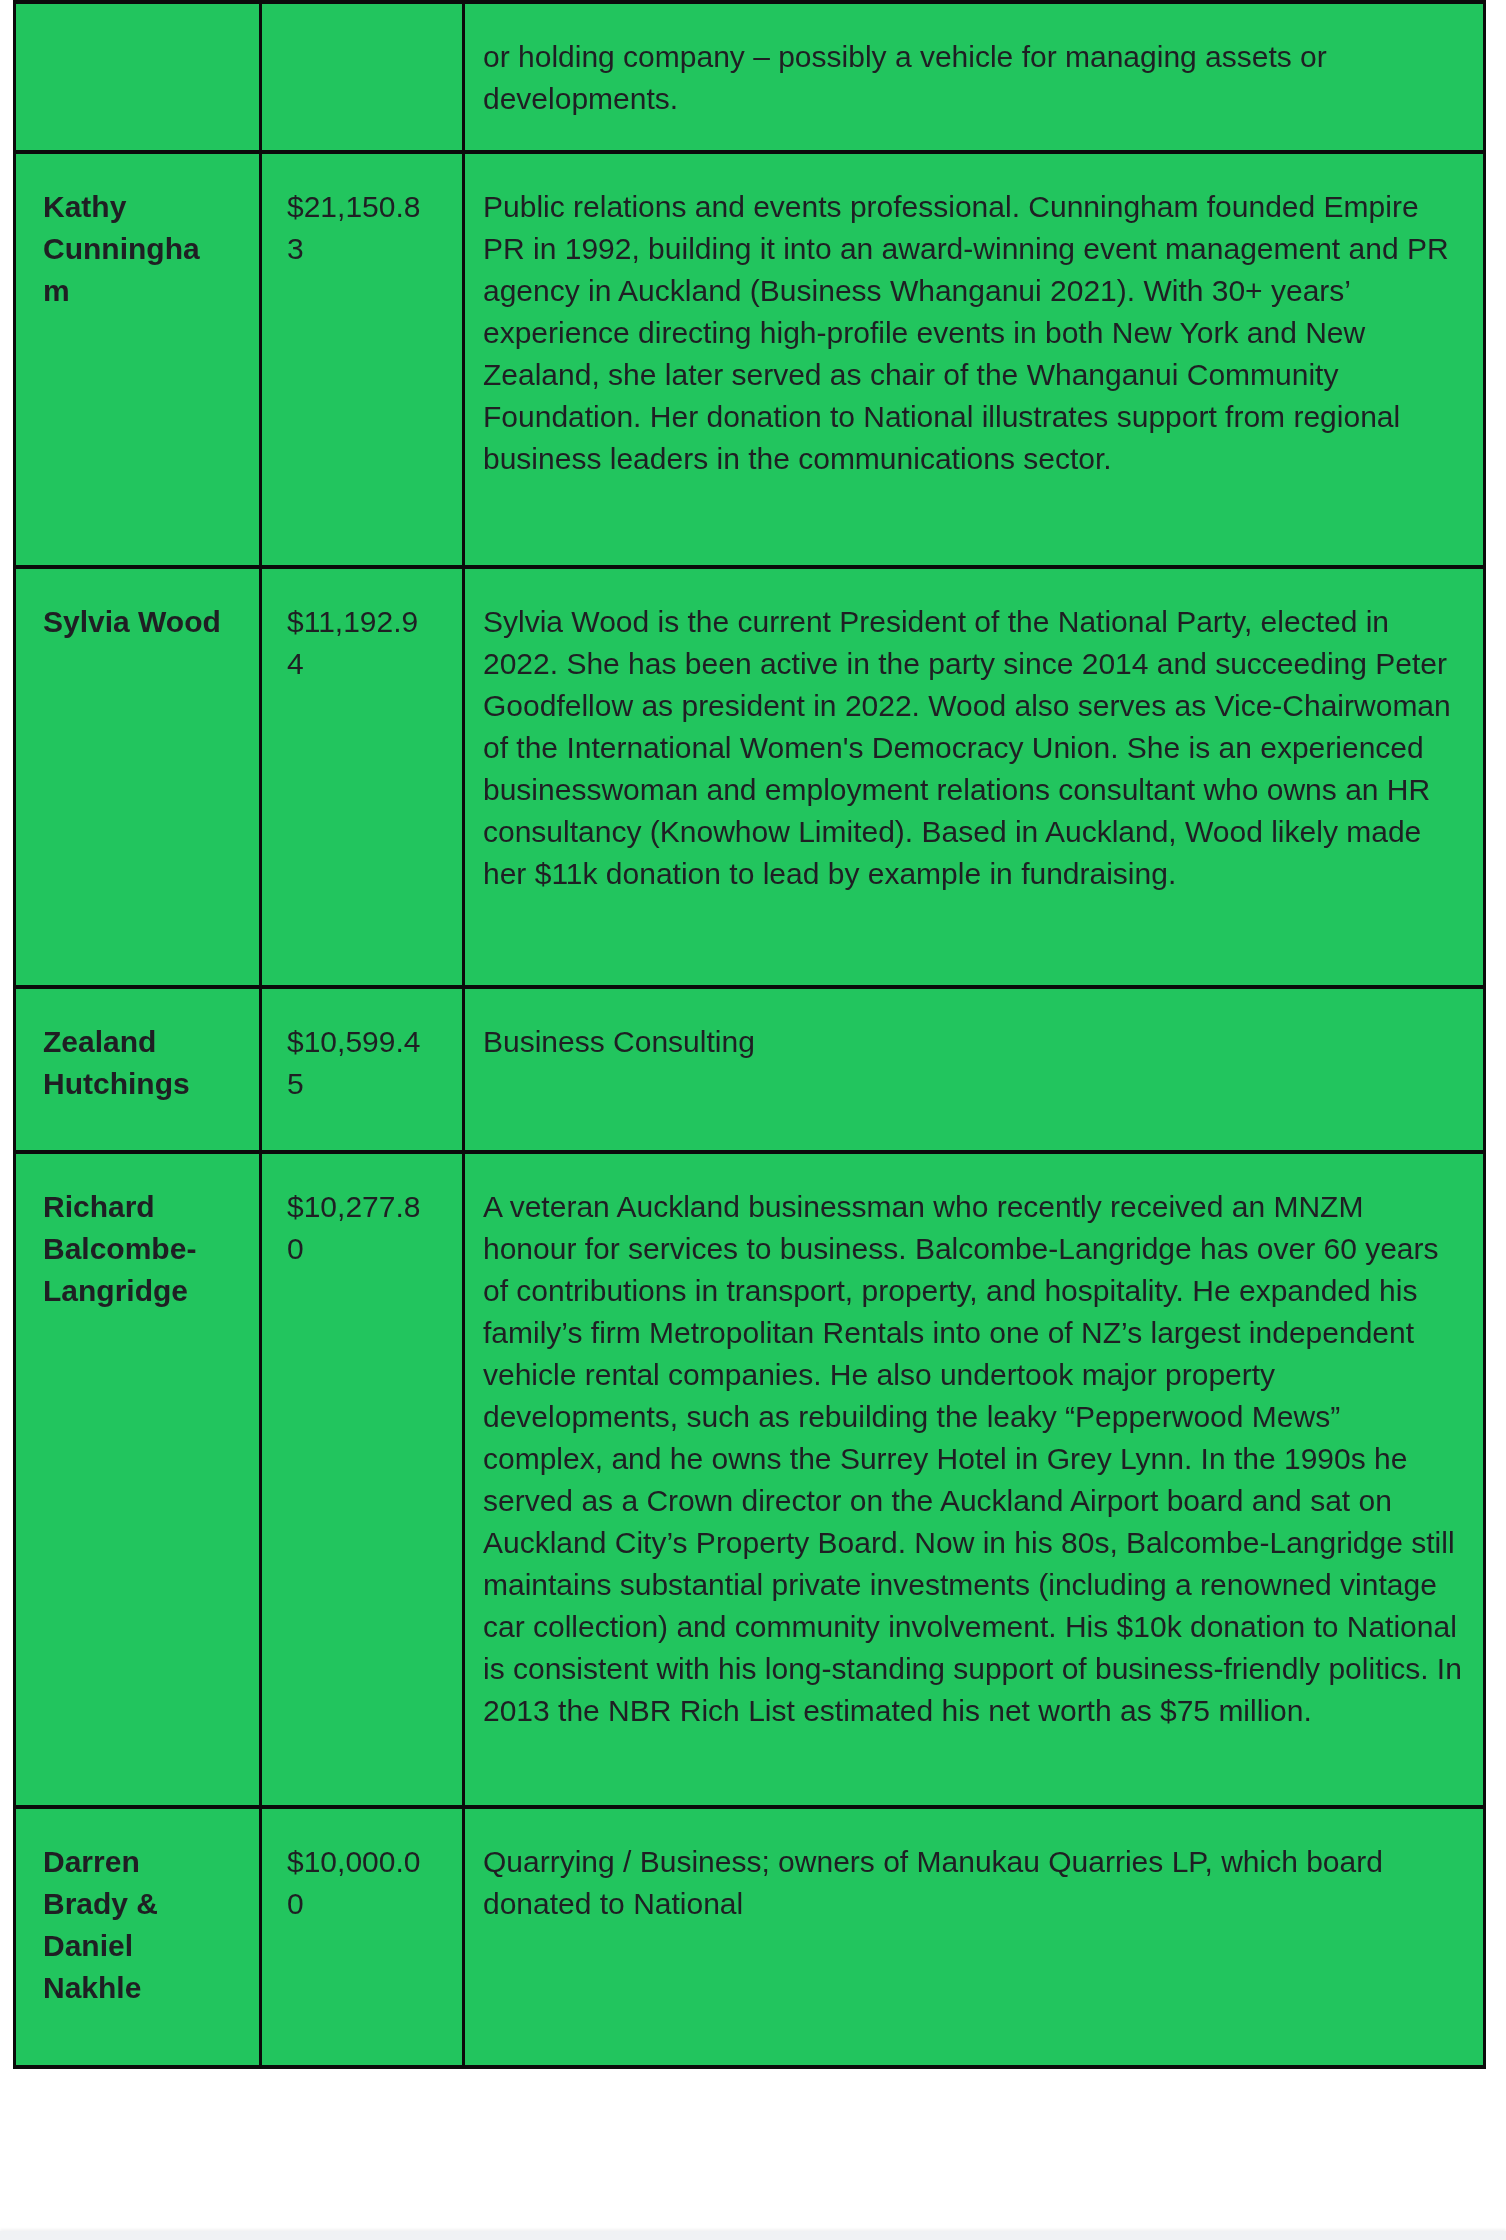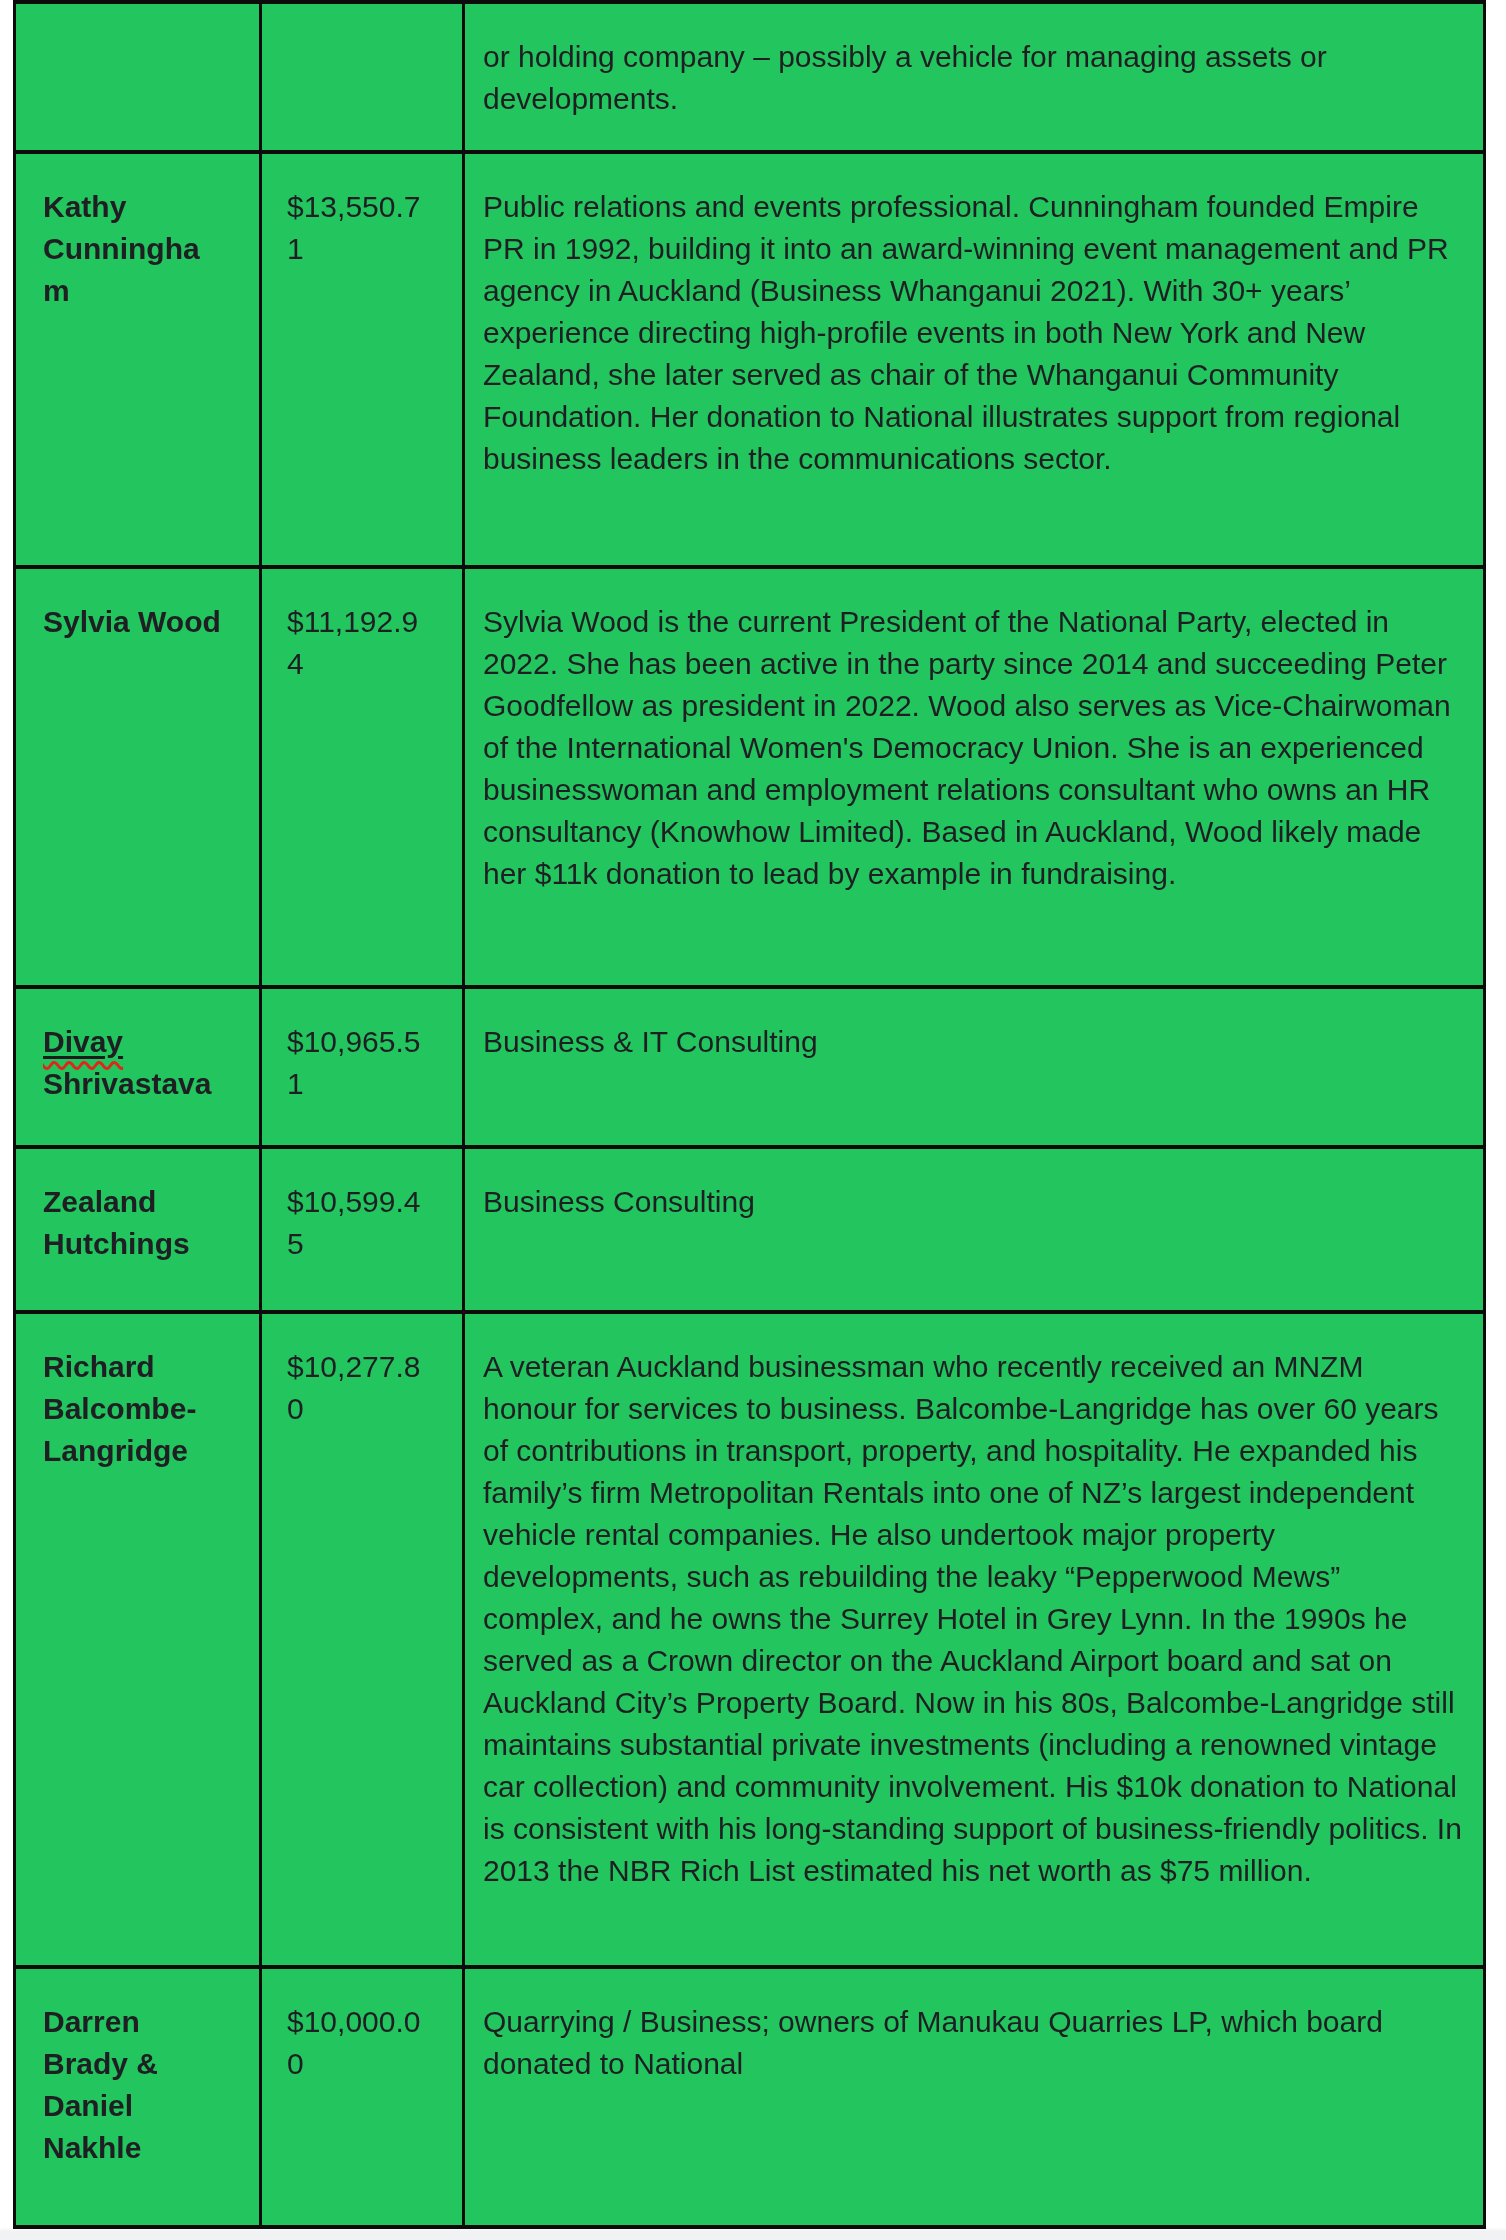--- a/index.html
+++ b/index.html
@@ -91,35 +91,30 @@
     </colgroup>
     <tbody>
       <tr class="row-1">
         <td class="name-cell"></td>
         <td class="amount-cell"></td>
         <td class="desc-cell">or holding company – possibly a vehicle for managing assets or developments.</td>
       </tr>
 
       <tr class="row-2">
         <td class="name-cell">Kathy Cunningham</td>
-        <td class="amount-cell">$13,550.71</td>
+        <td class="amount-cell">$21,150.83</td>
         <td class="desc-cell">Public relations and events professional. Cunningham founded Empire PR in 1992, building it into an award-winning event management and PR agency in Auckland (Business Whanganui 2021). With 30+ years’ experience directing high-profile events in both New York and New Zealand, she later served as chair of the Whanganui Community Foundation. Her donation to National illustrates support from regional business leaders in the communications sector.</td>
       </tr>
 
       <tr class="row-3">
         <td class="name-cell">Sylvia Wood</td>
         <td class="amount-cell">$11,192.94</td>
         <td class="desc-cell">Sylvia Wood is the current President of the National Party, elected in 2022. She has been active in the party since 2014 and succeeding Peter Goodfellow as president in 2022. Wood also serves as Vice-Chairwoman of the International Women's Democracy Union. She is an experienced businesswoman and employment relations consultant who owns an HR consultancy (Knowhow Limited). Based in Auckland, Wood likely made her $11k donation to lead by example in fundraising.</td>
       </tr>
 
-      <tr class="row-4">
-        <td class="name-cell"><span class="spellcheck-word"><span class="solid-underline">Divay</span></span> <span>Shrivastava</span></td>
-        <td class="amount-cell">$10,965.51</td>
-        <td class="desc-cell">Business &amp; IT Consulting</td>
-      </tr>
 
       <tr class="row-5">
         <td class="name-cell">Zealand Hutchings</td>
         <td class="amount-cell">$10,599.45</td>
         <td class="desc-cell">Business Consulting</td>
       </tr>
 
       <tr class="row-6">
         <td class="name-cell">Richard Balcombe-Langridge</td>
         <td class="amount-cell">$10,277.80</td>

